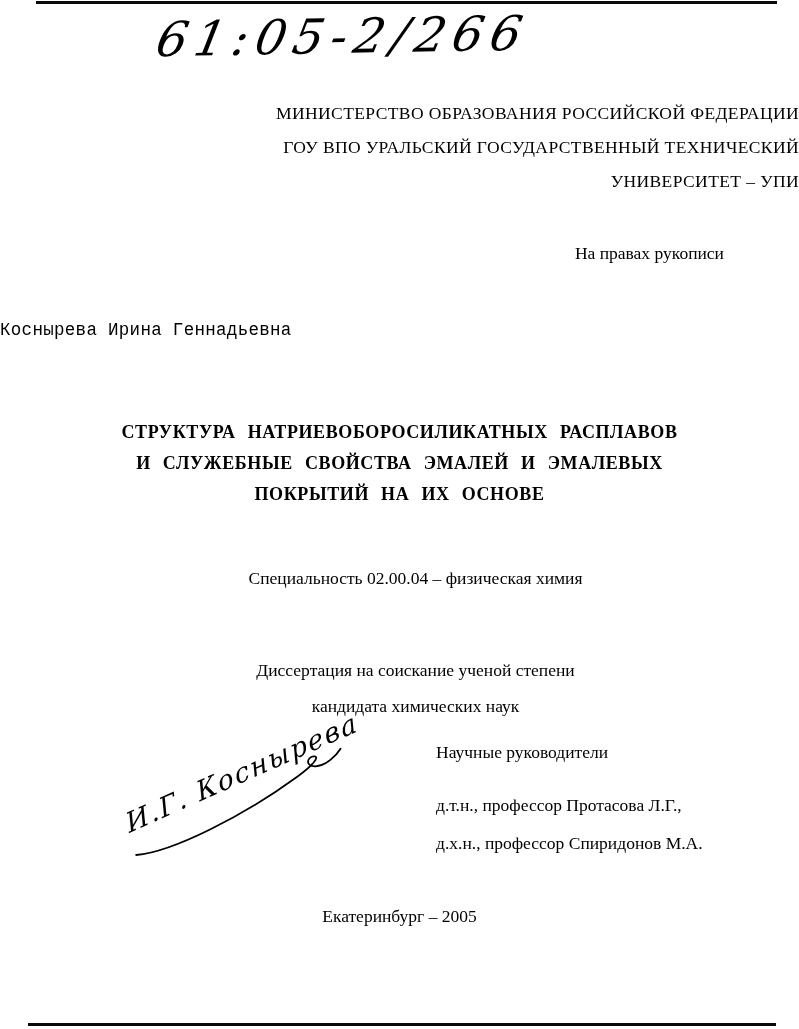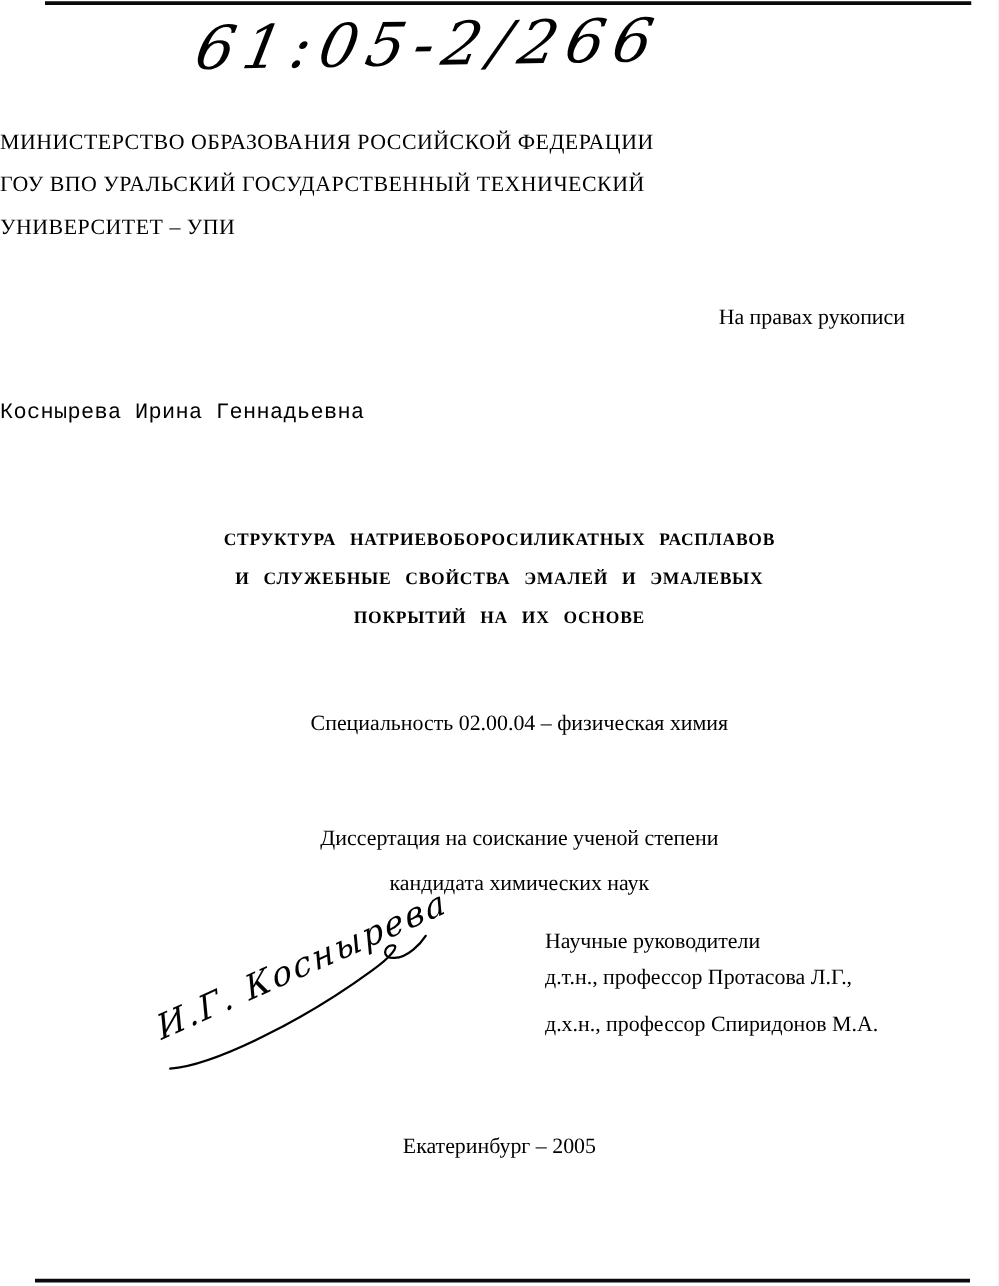--- a/index.html
+++ b/index.html
@@ -43,21 +43,21 @@
     font-size: 48px;
     letter-spacing: 7px;
     transform: skewX(-12deg) rotate(-1deg);
     white-space: nowrap;
   }
   .ministry {
     position: absolute;
     top: 96px;
     left: 0;
     width: 100%;
-    text-align: left;
+    text-align: right;
     font-size: 17.5px;
     line-height: 34px;
     letter-spacing: 0.4px;
   }
   .manuscript-note {
     position: absolute;
     top: 243px;
     right: 75px;
     font-size: 17.5px;
   }
@@ -71,21 +71,21 @@
     letter-spacing: 0.3px;
     font-family: Liberation Mono, monospace;
   }
   .title {
     position: absolute;
     top: 417px;
     left: 0;
     width: 100%;
     text-align: center;
     font-weight: bold;
-    font-size: 14px;
+    font-size: 18px;
     line-height: 31px;
     letter-spacing: 0.6px;
     word-spacing: 7px;
   }
   .specialty {
     position: absolute;
     top: 568px;
     left: 0;
     width: 100%;
     text-align: center;
@@ -102,21 +102,21 @@
     line-height: 36px;
   }
   .supervisors {
     position: absolute;
     top: 742px;
     left: 436px;
     font-size: 17.5px;
   }
   .supervisors .sup-label {
     display: block;
-    margin-bottom: 8px;
+    margin-bottom: 32px;
     font-family: Liberation Serif, serif;
   }
   .supervisors .sup-item {
     display: block;
     margin-bottom: 17px;
     line-height: 21px;
   }
   .signature {
     position: absolute;
     top: 800px;

